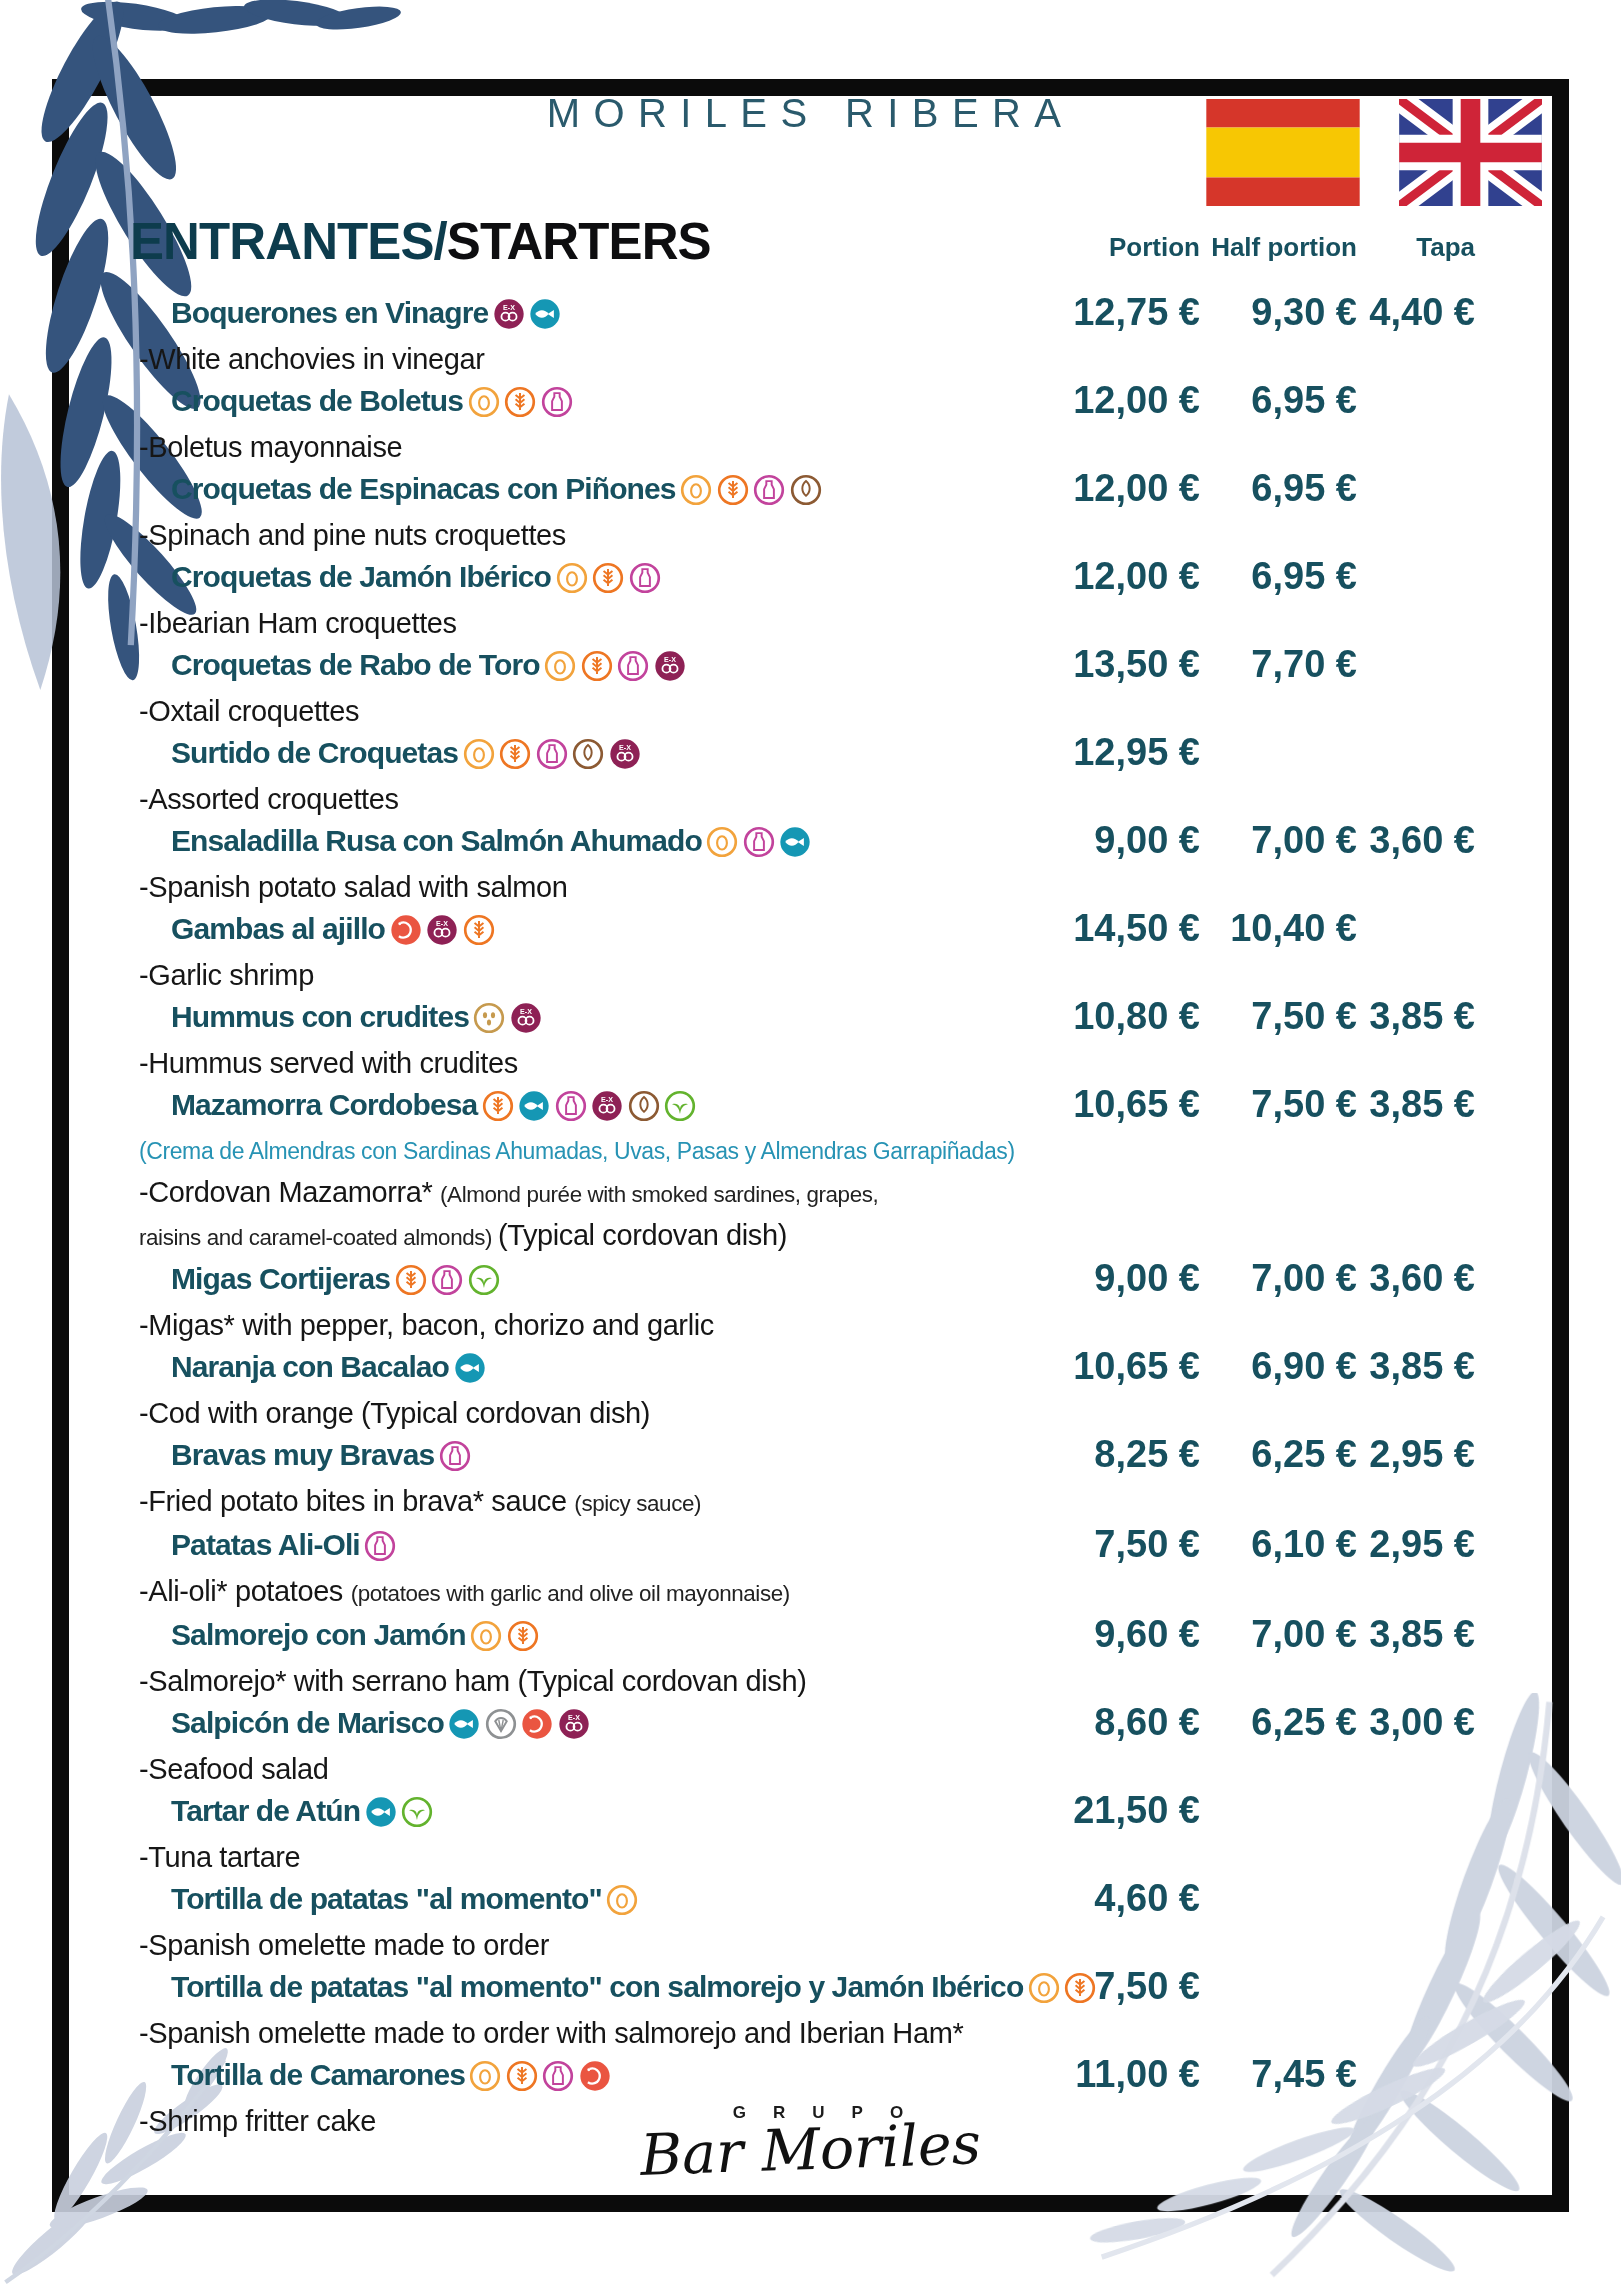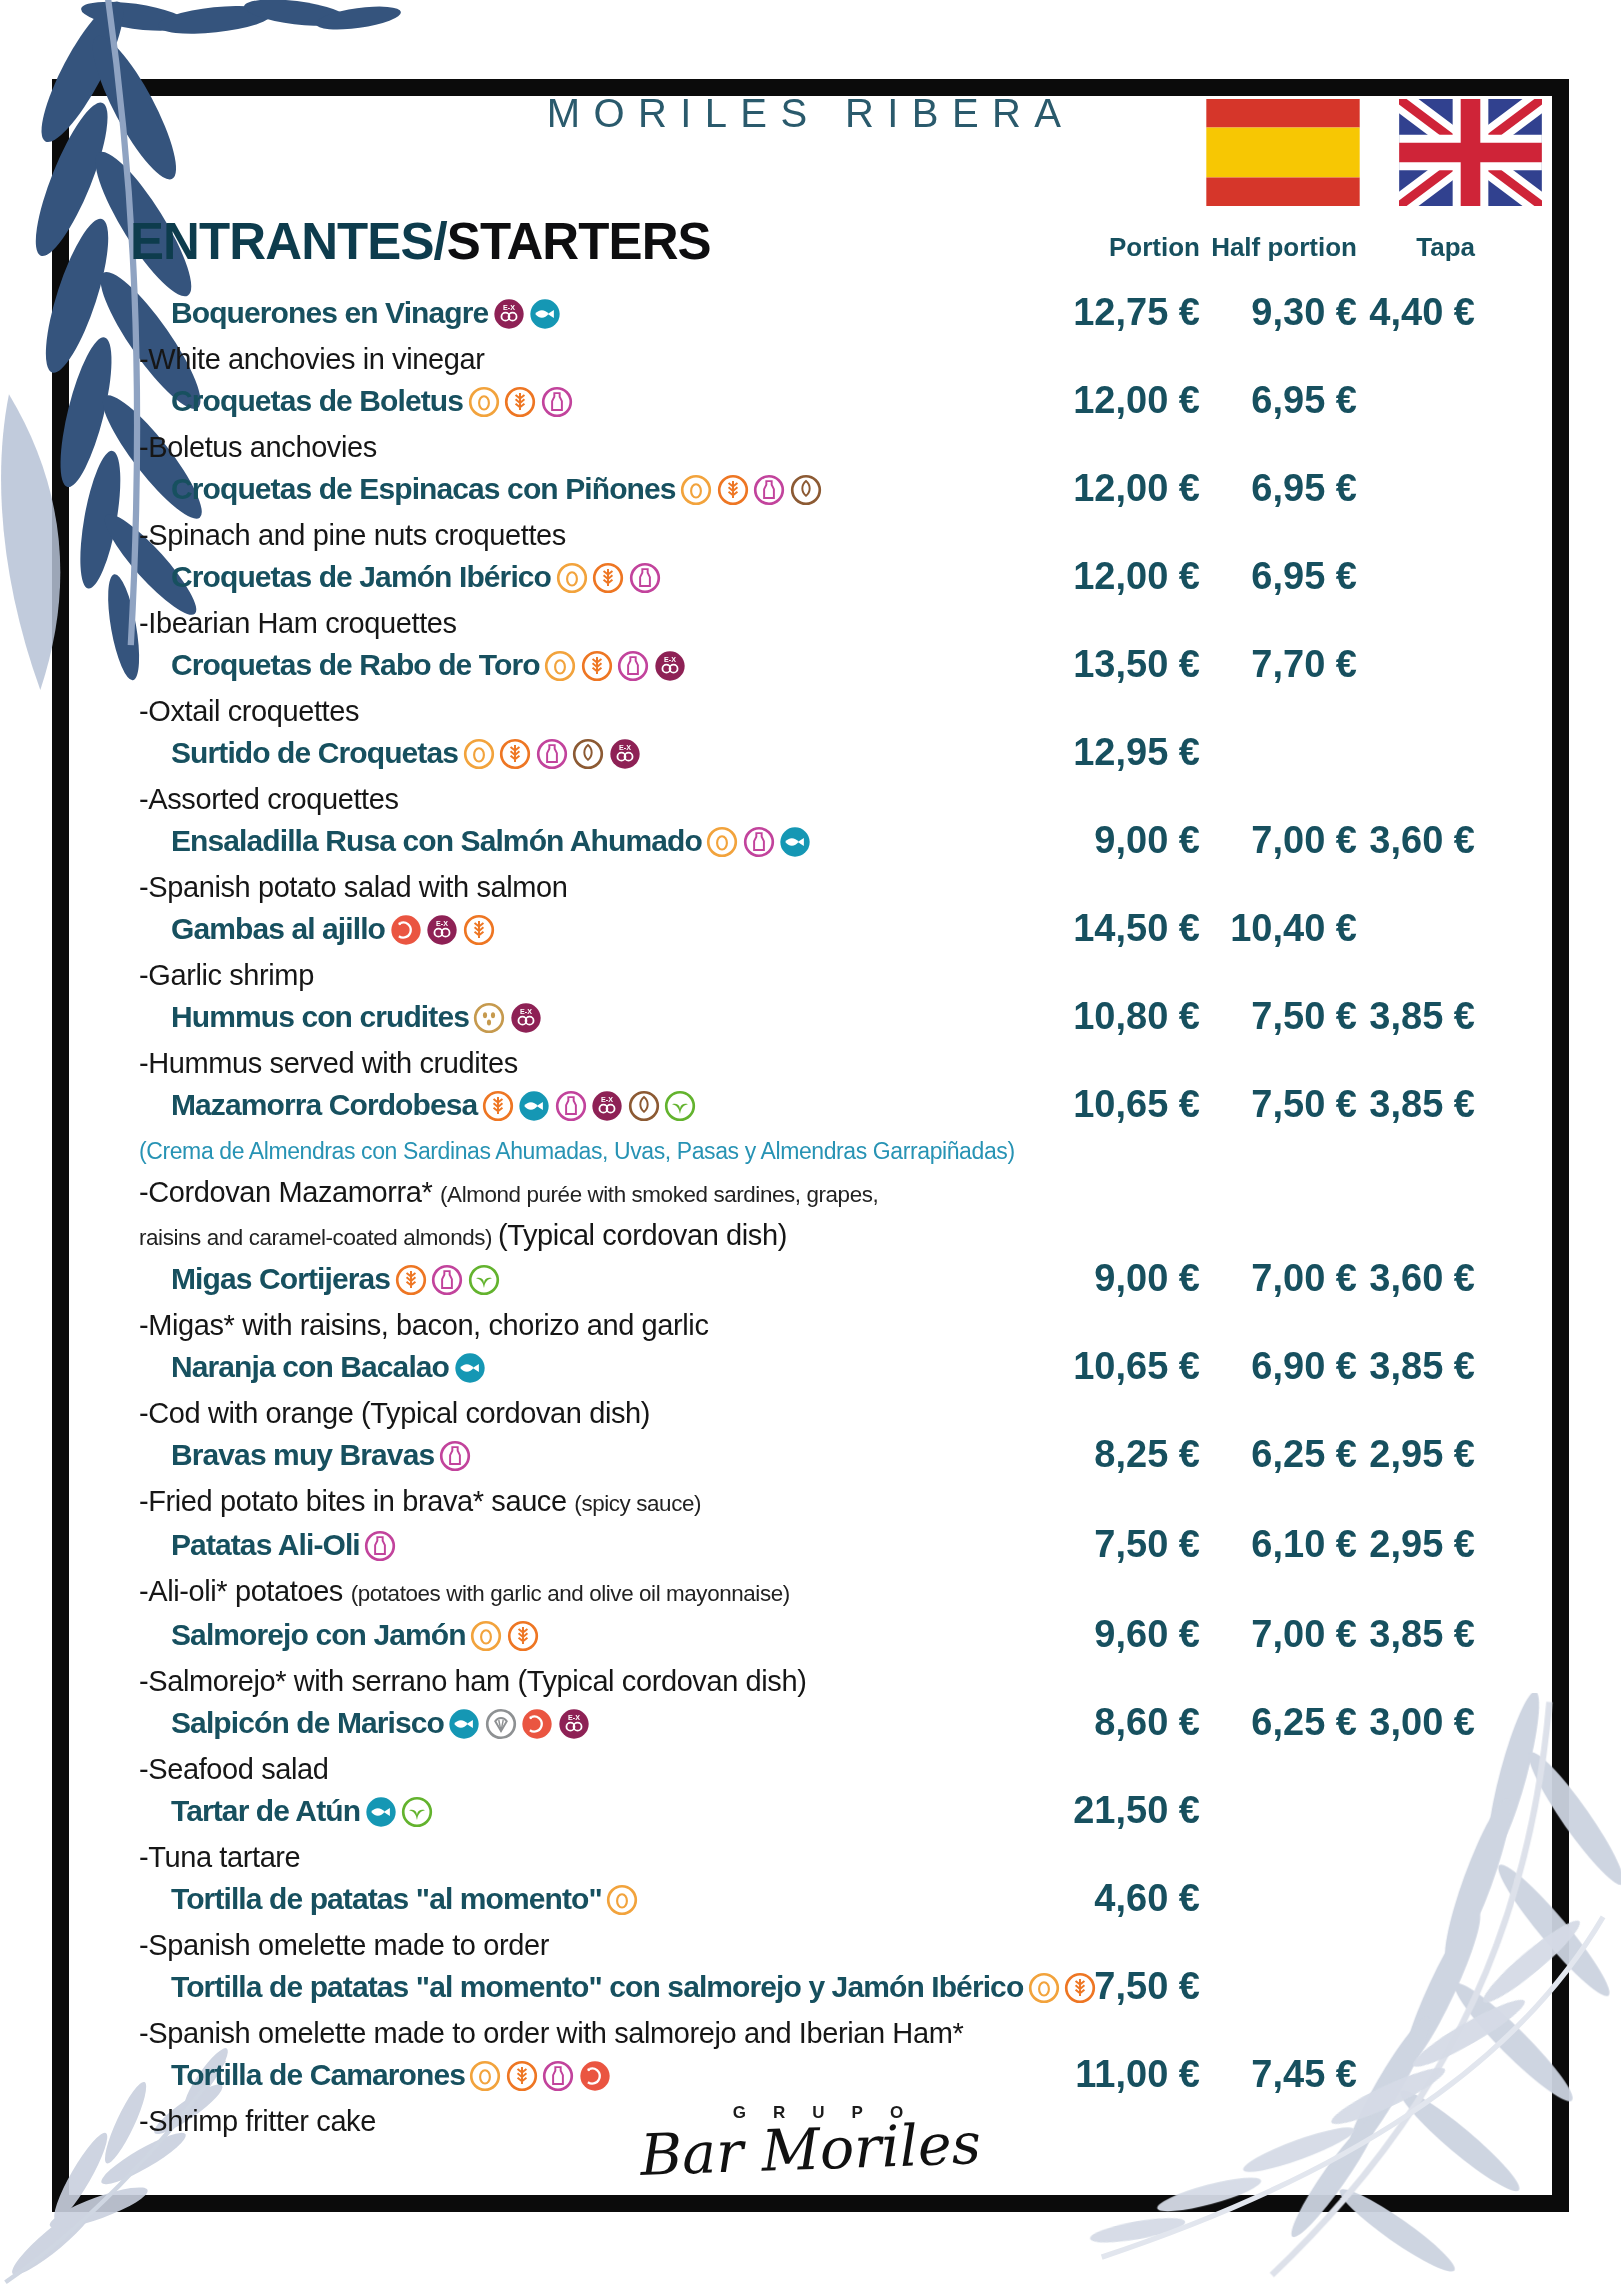--- a/index.html
+++ b/index.html
@@ -163,21 +163,21 @@
             <div class="nameline"><span class="iname">Croquetas de Boletus</span><span class="alg"><svg width="32" height="32" viewBox="0 0 36 36">
                   <circle cx="18" cy="18" r="15.5" fill="#ffffff" stroke="#F2A33C" stroke-width="3"></circle>
                   <ellipse cx="18" cy="19" rx="5.5" ry="7.5" fill="none" stroke="#F2A33C" stroke-width="2.4"></ellipse>
                 </svg></span><span class="alg"><svg width="32" height="32" viewBox="0 0 36 36">
                   <circle cx="18" cy="18" r="15.5" fill="#ffffff" stroke="#EE7623" stroke-width="3"></circle>
                   <path d="M18 8v19 M18 14l-5-4 M18 14l5-4 M18 19l-5-4 M18 19l5-4 M18 24l-5-4 M18 24l5-4" fill="none" stroke="#EE7623" stroke-width="2.2"></path>
                 </svg></span><span class="alg"><svg width="32" height="32" viewBox="0 0 36 36">
                   <circle cx="18" cy="18" r="15.5" fill="#ffffff" stroke="#C2439C" stroke-width="3"></circle>
                   <path d="M15 8h6v4l2.5 5v10h-11V17l2.5-5z" fill="none" stroke="#C2439C" stroke-width="2.2"></path>
                 </svg></span></div>
-            <div class="desc"><span>-Boletus anchovies</span></div>
+            <div class="desc"><span>-Boletus mayonnaise</span></div>
           </div>
           <div class="price">12,00 €</div>
           <div class="price">6,95 €</div>
           <div class="price tapa"></div>
         </div>
         <div class="item">
           <div class="textcol">
             <div class="nameline"><span class="iname">Croquetas de Espinacas con Piñones</span><span class="alg"><svg width="32" height="32" viewBox="0 0 36 36">
                   <circle cx="18" cy="18" r="15.5" fill="#ffffff" stroke="#F2A33C" stroke-width="3"></circle>
                   <ellipse cx="18" cy="19" rx="5.5" ry="7.5" fill="none" stroke="#F2A33C" stroke-width="2.4"></ellipse>
@@ -362,21 +362,21 @@
                   <circle cx="18" cy="18" r="15.5" fill="#ffffff" stroke="#EE7623" stroke-width="3"></circle>
                   <path d="M18 8v19 M18 14l-5-4 M18 14l5-4 M18 19l-5-4 M18 19l5-4 M18 24l-5-4 M18 24l5-4" fill="none" stroke="#EE7623" stroke-width="2.2"></path>
                 </svg></span><span class="alg"><svg width="32" height="32" viewBox="0 0 36 36">
                   <circle cx="18" cy="18" r="15.5" fill="#ffffff" stroke="#C2439C" stroke-width="3"></circle>
                   <path d="M15 8h6v4l2.5 5v10h-11V17l2.5-5z" fill="none" stroke="#C2439C" stroke-width="2.2"></path>
                 </svg></span><span class="alg"><svg width="32" height="32" viewBox="0 0 36 36">
                   <circle cx="18" cy="18" r="15.5" fill="#ffffff" stroke="#63B32E" stroke-width="3"></circle>
                   <path d="M18 27c-1-7-4-10-9-11c7-2 10 2 9 11z" fill="#63B32E"></path>
                   <path d="M18 27c1-7 4-10 9-11c-7-2-10 2-9 11z" fill="#63B32E"></path>
                 </svg></span></div>
-            <div class="desc"><span>-Migas* with raisins, bacon, chorizo and garlic</span></div>
+            <div class="desc"><span>-Migas* with pepper, bacon, chorizo and garlic</span></div>
           </div>
           <div class="price">9,00 €</div>
           <div class="price">7,00 €</div>
           <div class="price tapa">3,60 €</div>
         </div>
         <div class="item">
           <div class="textcol">
             <div class="nameline"><span class="iname">Naranja con Bacalao</span><span class="alg"><svg width="32" height="32" viewBox="0 0 36 36">
                   <circle cx="18" cy="18" r="16.5" fill="#1597B4"></circle>
                   <path d="M7 18c4-5.5 11-5.5 15 0c-4 5.5-11 5.5-15 0z" fill="#ffffff"></path>

